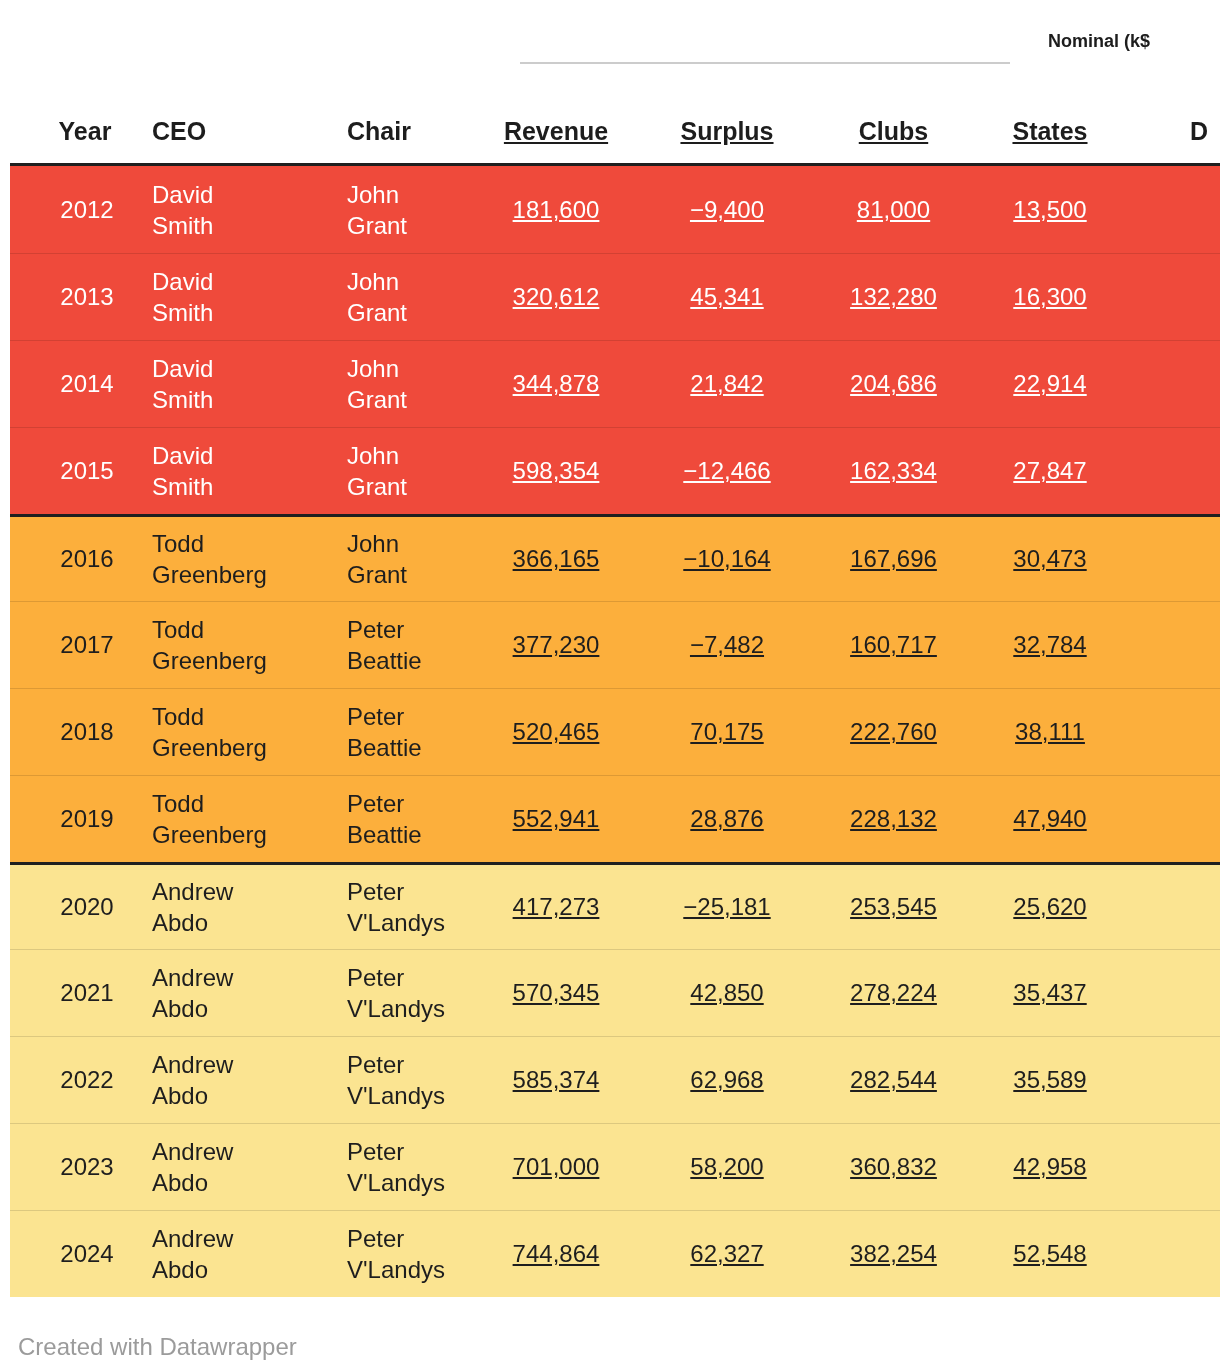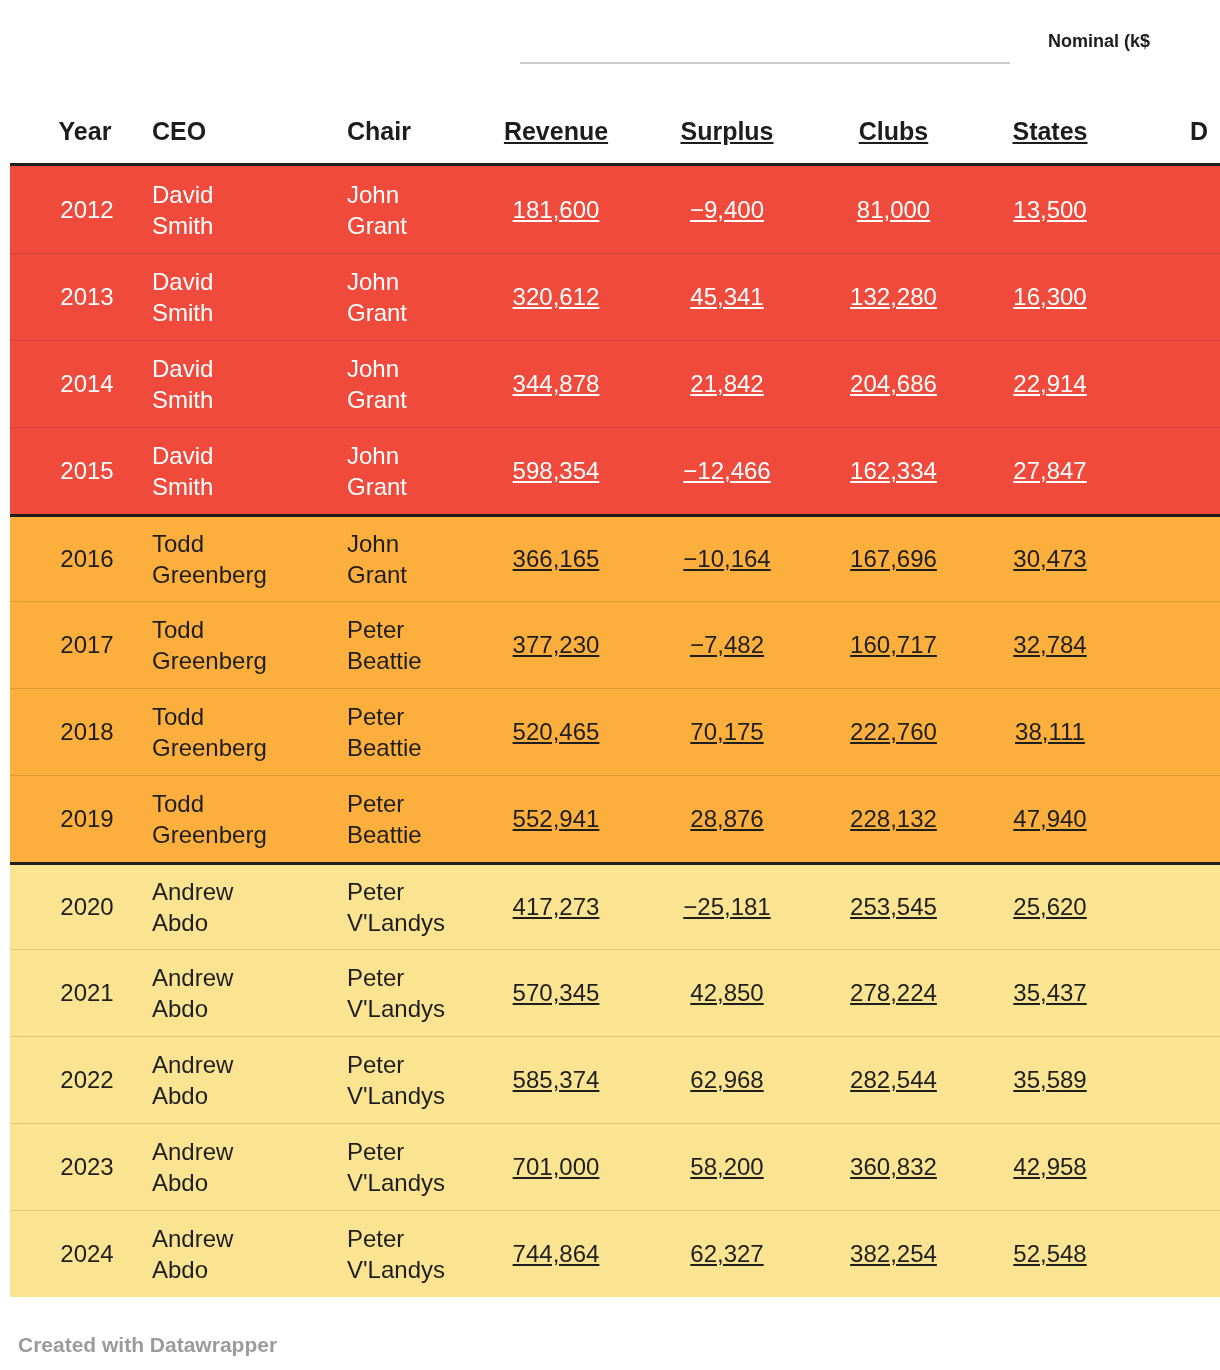--- a/index.html
+++ b/index.html
@@ -79,23 +79,22 @@
   .era-red    { background: var(--era-red);    color: #ffffff; }
   .era-orange { background: var(--era-orange); color: #1e1e1e; }
   .era-yellow { background: var(--era-yellow); color: #1e1e1e; }
 
   .sep        { border-top: 1px solid rgba(0,0,0,0.12); }
   .group-start { border-top: 3px solid var(--border-dark); }
 
   
   .footer {
     margin: 36px 0 0 18px;
-    font-size: 21px;
+    font-size: 24px;
     color: #9b9b9b;
-    font-weight: bold;
   }
 </style>
 </head>
 <body>
 
 <div class="group-zone">
   <div class="group-rule"></div>
   <div class="group-label">Nominal (k$</div>
 </div>
 

